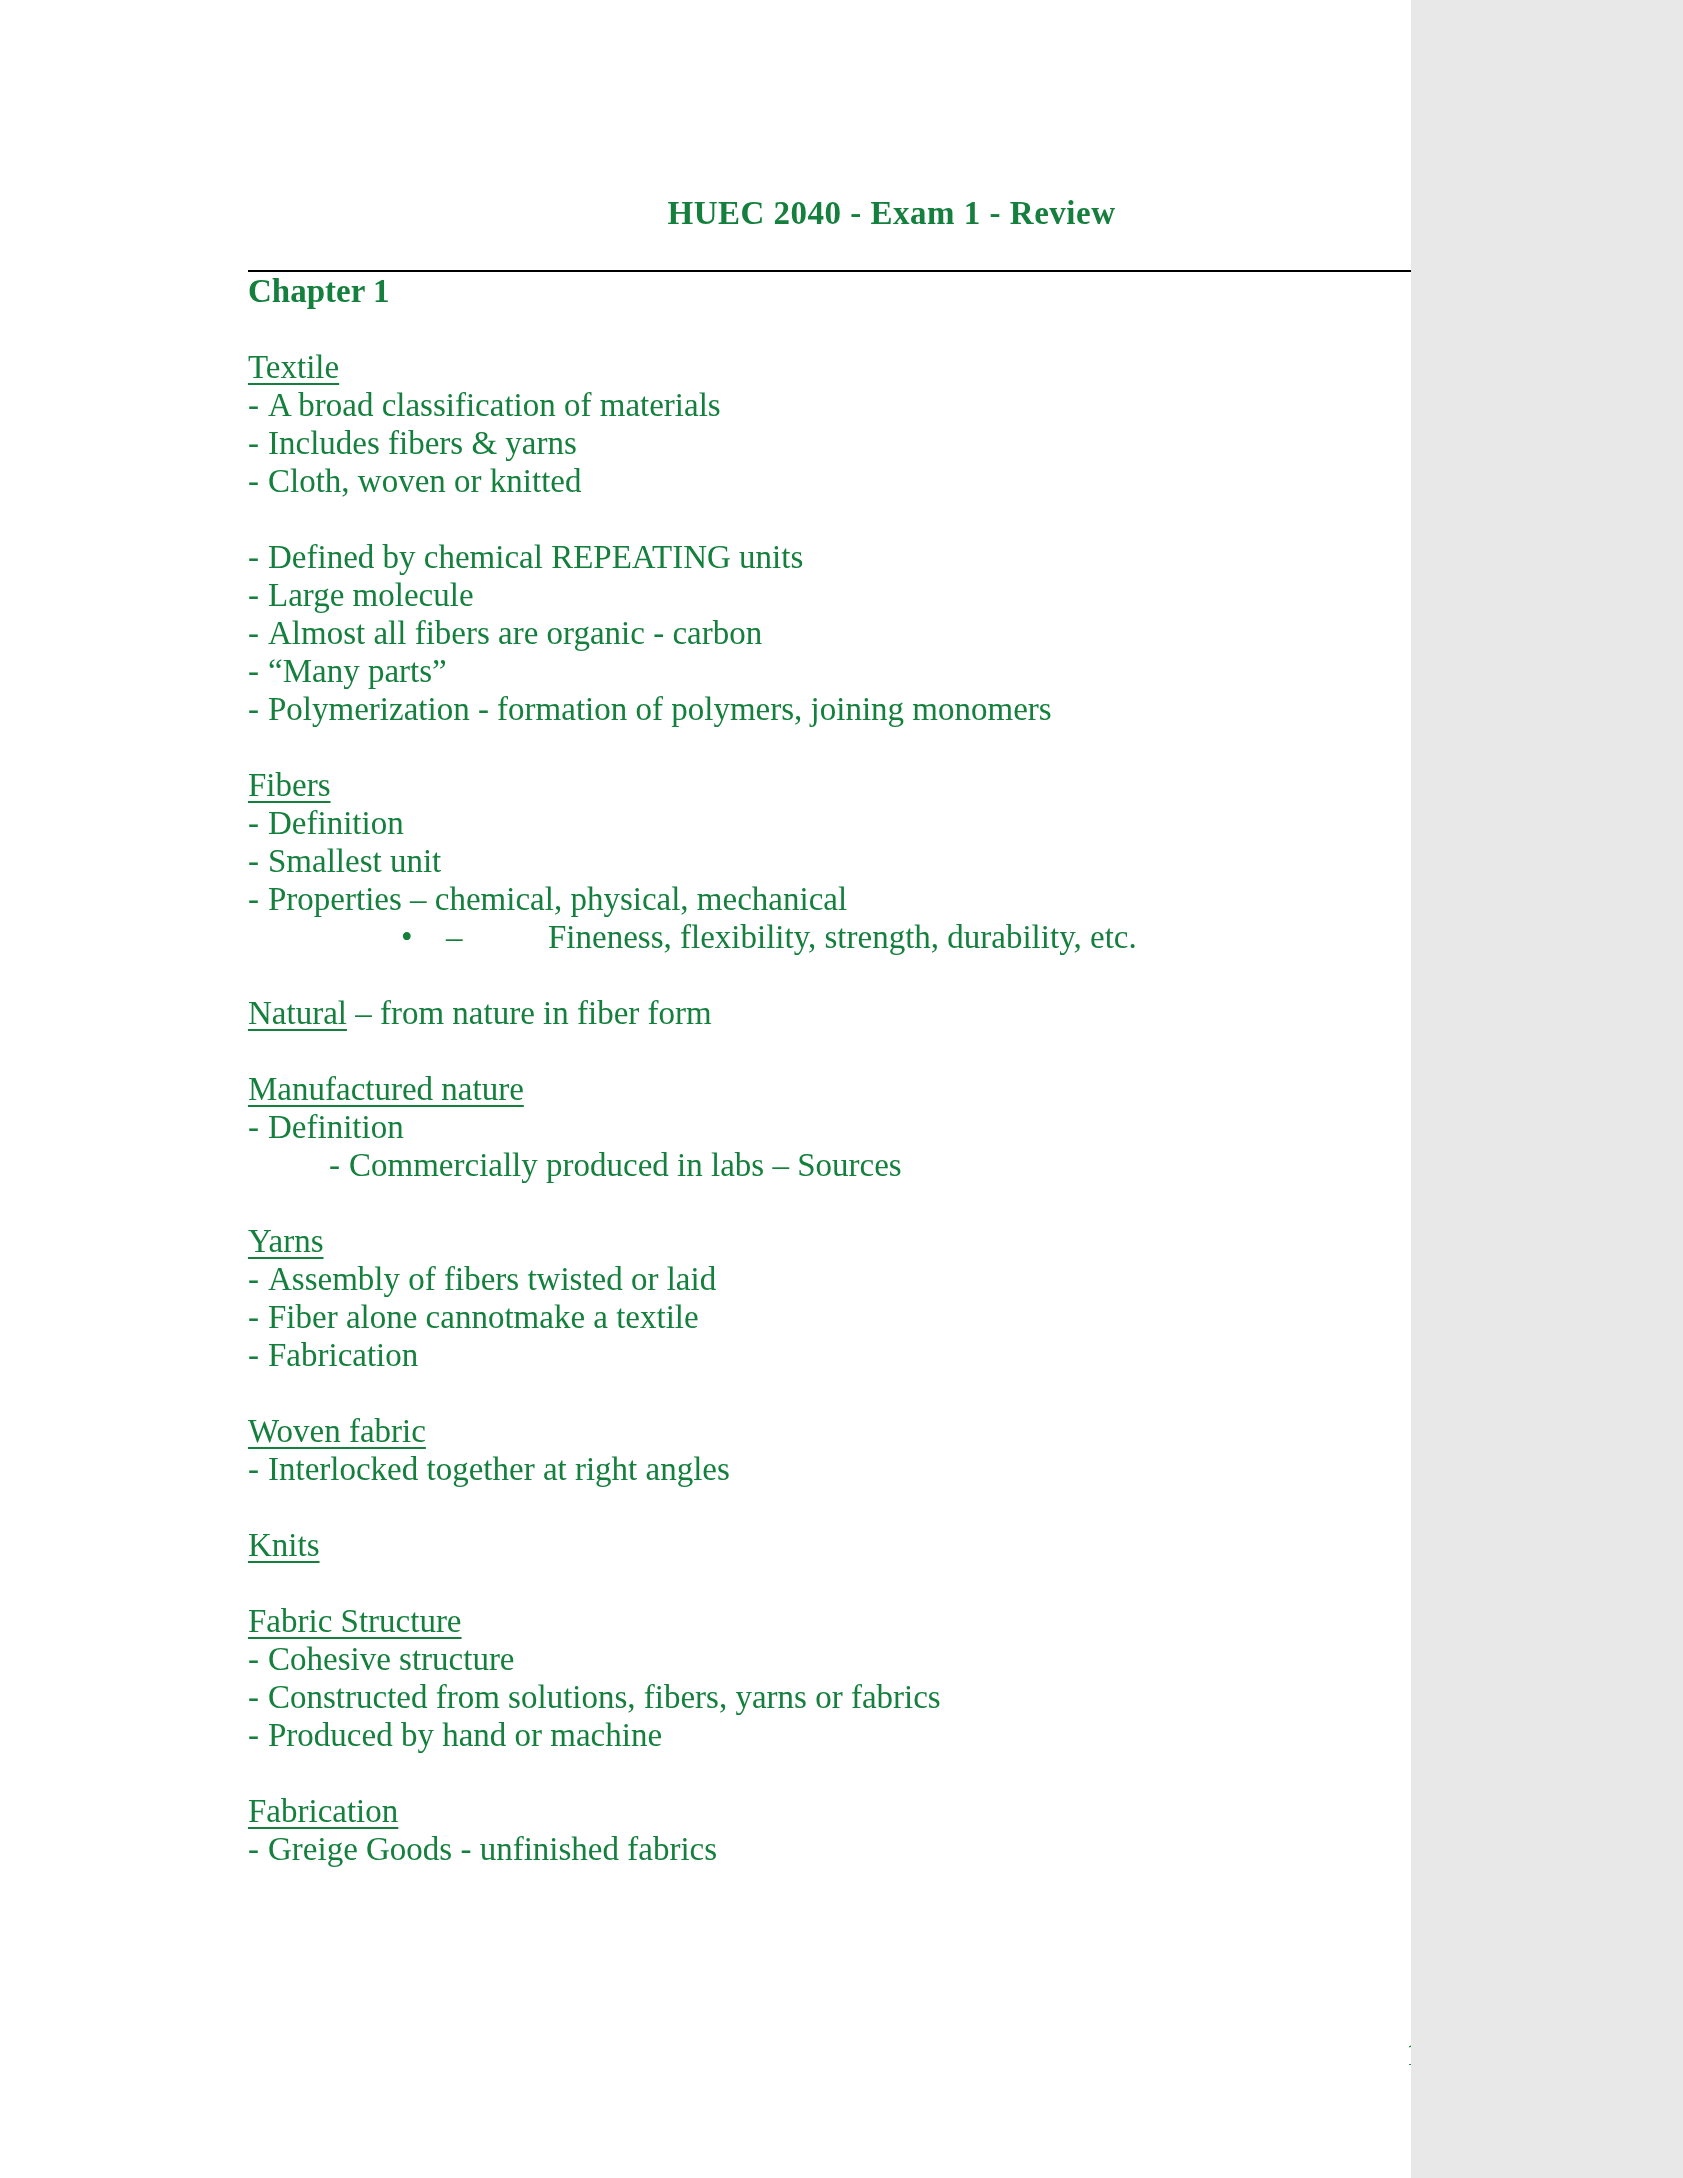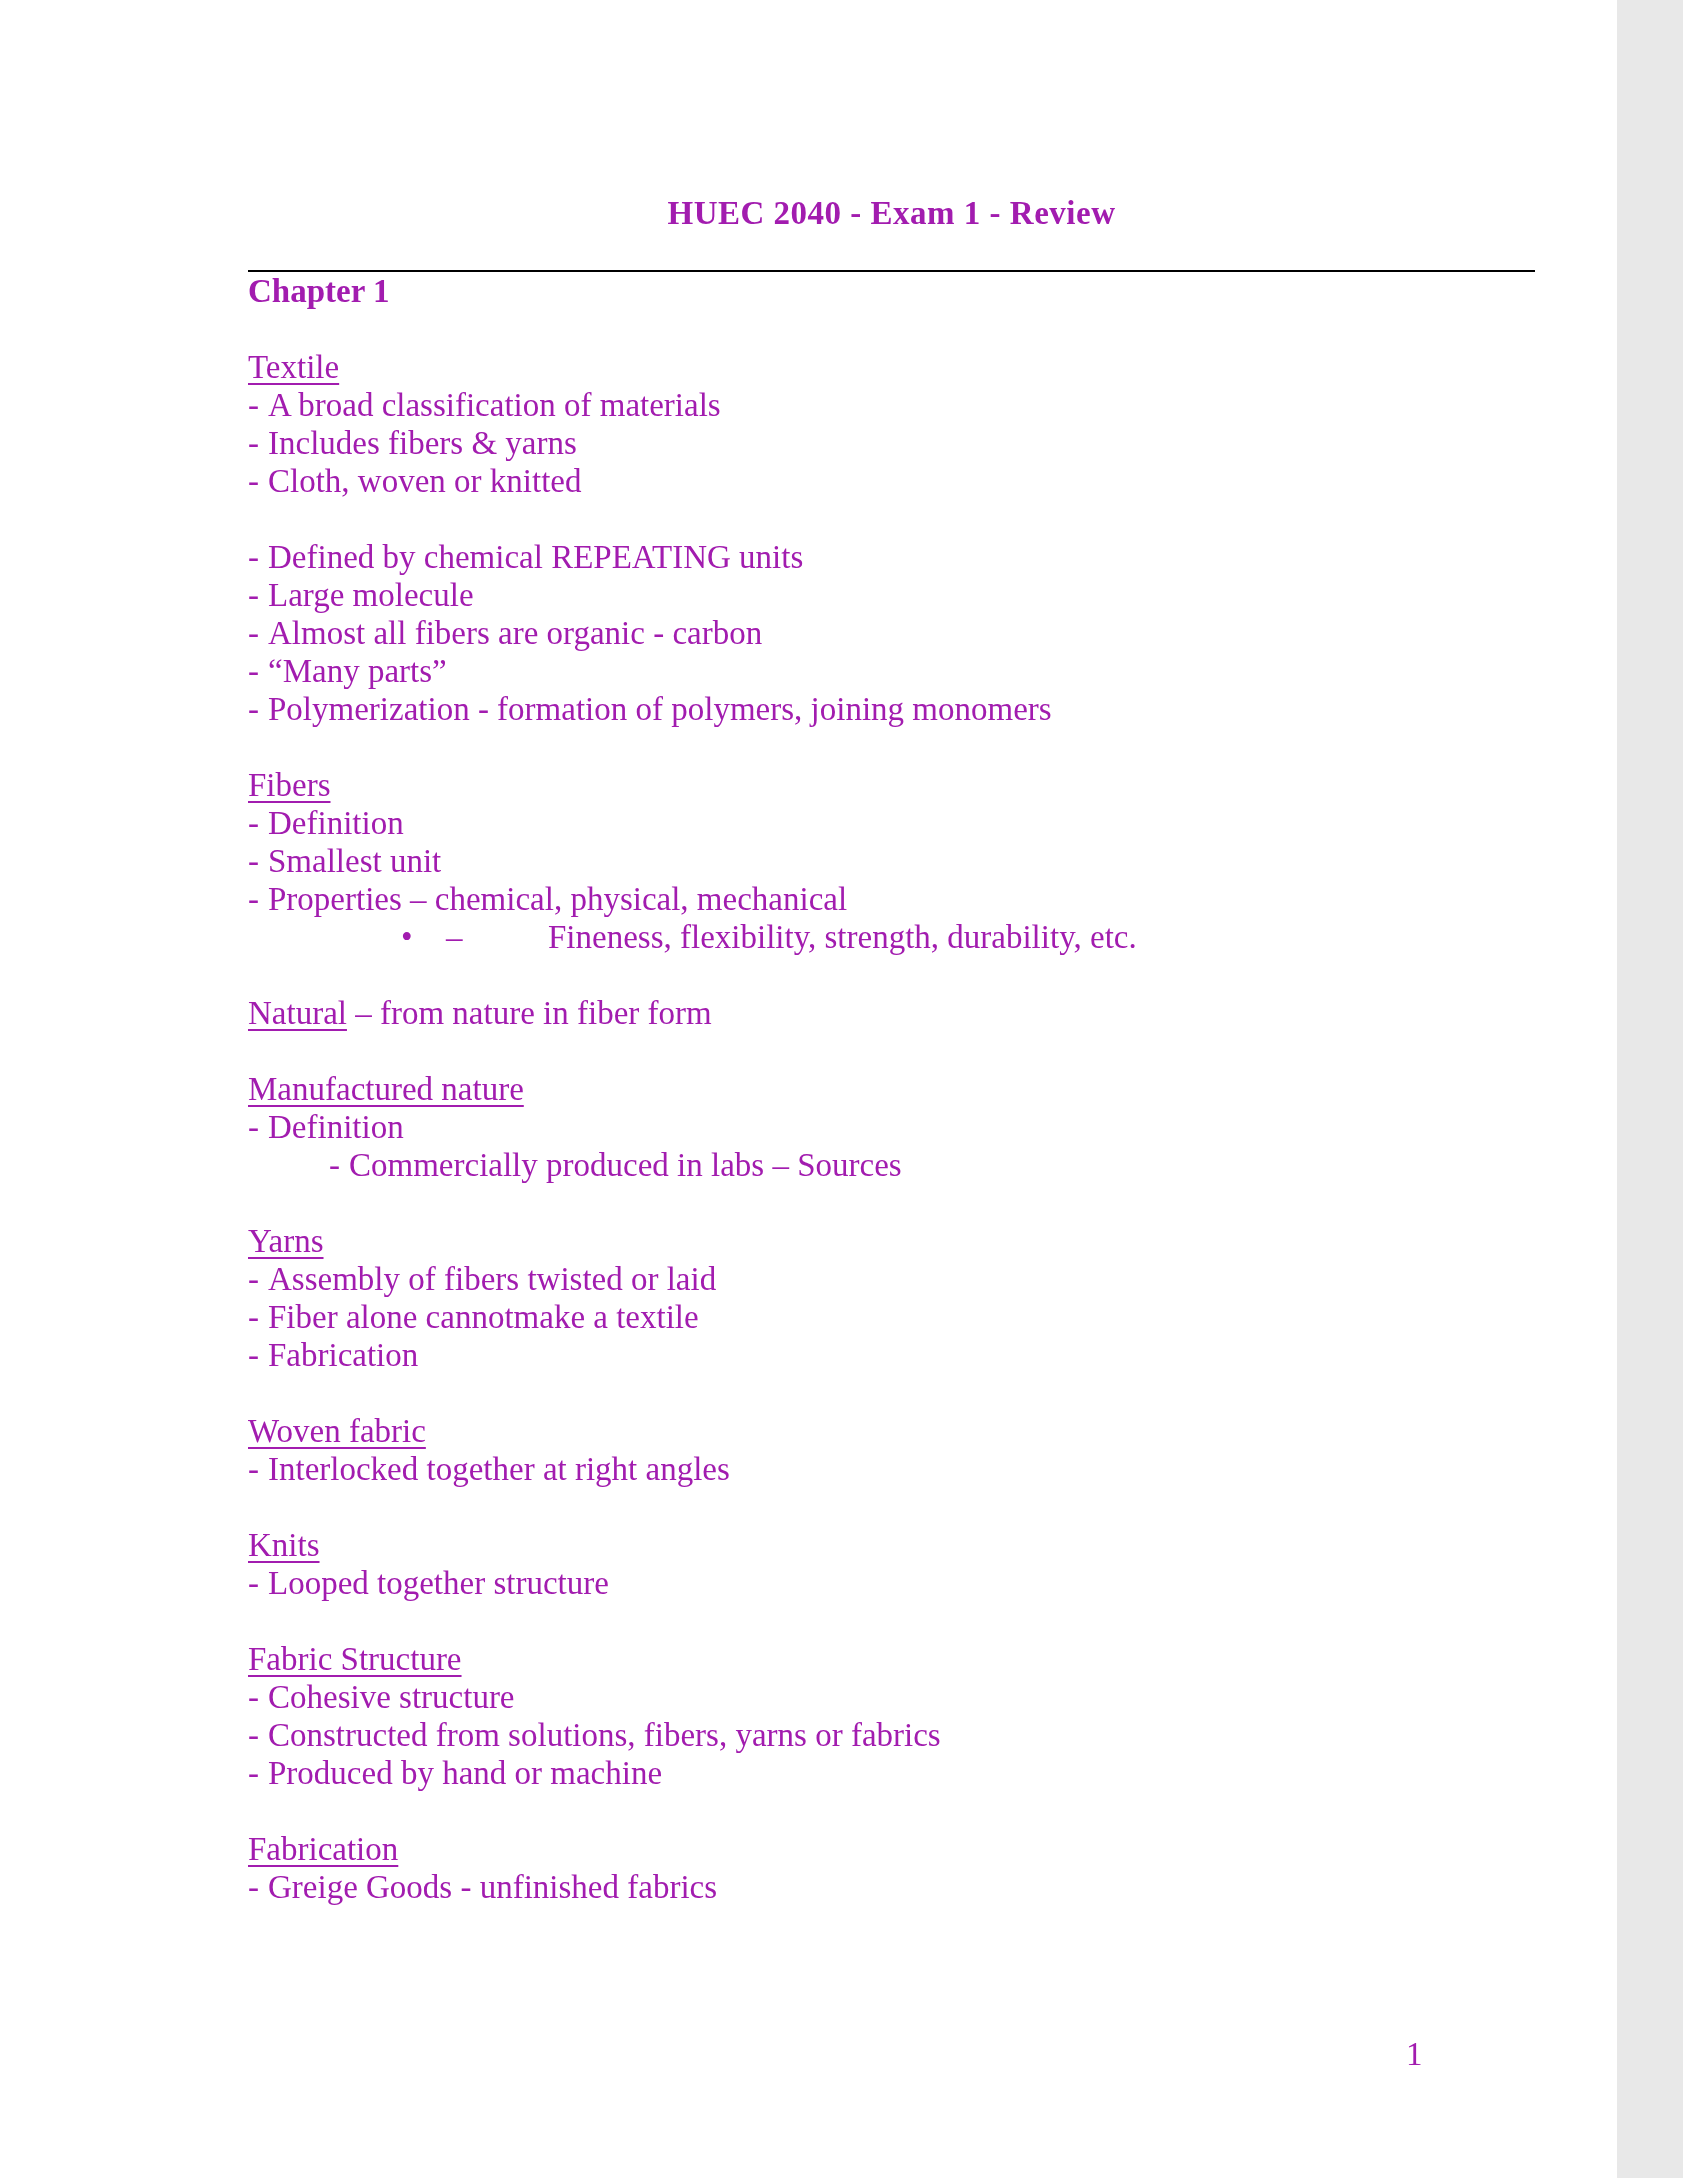--- a/index.html
+++ b/index.html
@@ -2,26 +2,26 @@
 <html><head>
 <meta charset="utf-8">
 <style>
   html, body {
     margin: 0;
     padding: 0;
     background: #e8e8e8;
   }
   .page {
     position: relative;
-    width: 1617px;
+    width: 1411px;
     height: 2178px;
     background: #ffffff;
     font-family: "Liberation Serif", "DejaVu Serif", serif;
     font-size: 33px;
-    color: #a21caf;
+    color: #15803d;
     overflow: hidden;
   }
   .content {
     position: absolute;
     left: 248px;
     top: 0;
     width: 1287px;
     padding-top: 194px;
   }
   .line {
@@ -112,21 +112,20 @@
   <div class="line item-l1"><span class="marker">-</span><span>Assembly of fibers twisted or laid</span></div>
           <div class="line item-l1"><span class="marker">-</span><span>Fiber alone cannotmake a textile</span></div>
           <div class="line item-l1"><span class="marker">-</span><span>Fabrication</span></div>
         </div>
         <div class="section">
     <div class="line heading-line"><span class="u">Woven fabric</span><span></span></div>
   <div class="line item-l1"><span class="marker">-</span><span>Interlocked together at right angles</span></div>
         </div>
         <div class="section">
     <div class="line heading-line"><span class="u">Knits</span><span></span></div>
-  <div class="line item-l1"><span class="marker">-</span><span>Looped together structure</span></div>
         </div>
         <div class="section">
     <div class="line heading-line"><span class="u">Fabric Structure</span><span></span></div>
   <div class="line item-l1"><span class="marker">-</span><span>Cohesive structure</span></div>
           <div class="line item-l1"><span class="marker">-</span><span>Constructed from solutions, fibers, yarns or fabrics</span></div>
           <div class="line item-l1"><span class="marker">-</span><span>Produced by hand or machine</span></div>
         </div>
         <div class="section">
     <div class="line heading-line"><span class="u">Fabrication</span><span></span></div>
   <div class="line item-l1"><span class="marker">-</span><span>Greige Goods - unfinished fabrics</span></div>

